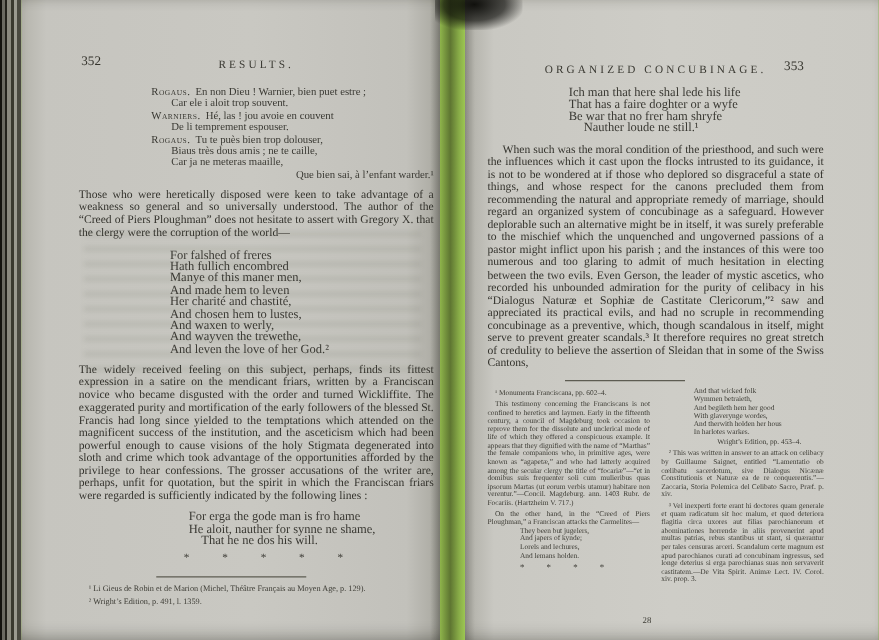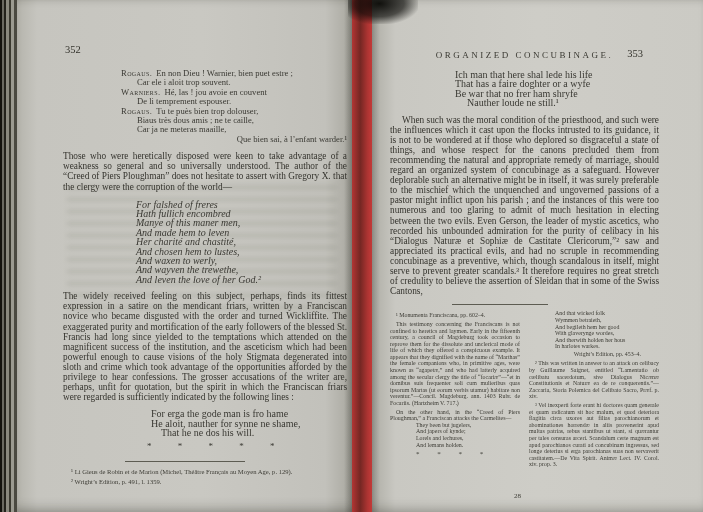--- a/index.html
+++ b/index.html
@@ -1,21 +1,21 @@
 <!DOCTYPE html>
 <html lang="en"><head>
 <meta charset="utf-8">
 <style>
   html,body{margin:0;padding:0;}
   body{
     width:703px;height:512px;overflow:hidden;
     background:#4a4840;
     font-family:"Liberation Serif","DejaVu Serif",serif;
   }
-  .spread{position:relative;width:703px;height:512px;background:#ef4444;}
+  .spread{position:relative;width:703px;height:512px;background:#bef264;}
 
   
   .fore-edge{
     position:absolute;left:0;top:0;width:17px;height:512px;
     background:repeating-linear-gradient(90deg,
       #14130e 0 2px,#6b6a61 2px 4px,#23221b 4px 6px,#8a897e 6px 9px,
       #3a392f 9px 11px,#9b9a90 11px 14px,#4a4940 14px 17px);
   }
 
   .page{position:absolute;top:0;height:512px;color:#33322c;}
@@ -68,21 +68,21 @@
     text-align:justify;color:#34332d;
   }
   .body.first-indent{text-indent:12px;}
 
   .dialogue{margin:9px 0 0 58px;font-size:8.6px;line-height:9.4px;color:#3a3933;}
   .dline.ind1{margin-left:16px;}
   .dline.ind2{margin-left:26px;text-align:right;}
   .speaker{font-variant:small-caps;letter-spacing:.4px;margin-right:4px;}
 
   .verse{font-size:10px;line-height:9.4px;color:#3a3933;}
-  .verse.v1{margin:8px 16px 0 73px;font-style:italic;}
+  .verse.v1{margin:8px 16px 0 73px;}
   .verse.v2{margin:7px 0 0 88px;}
   .verse.v2 .vline:last-child{margin-left:10px;}
   .verse.vtop{margin:2px 0 0 65px;}
   .verse.vtop .vline:last-child{margin-left:12px;}
 
   .asterisks{
     margin:3px 0 0 84px;font-size:9px;letter-spacing:1px;word-spacing:22px;color:#3a3933;
   }
   .asterisks.small{margin:2px 0 0 26px;font-size:7px;word-spacing:14px;}
 
@@ -112,20 +112,21 @@
 <div class="spread">
 
   <div class="fore-edge"></div>
 
   <div class="page left">
     <div class="show-through"></div>
     <div class="content">
 
       <div class="pghead">
         <span class="pgnum">352</span>
+        <span class="runhead">RESULTS.</span>
       </div>
 
       <div class="dialogue">
         <div class="dline"><span class="speaker">Rogaus.</span><span>En non Dieu !  Warnier, bien puet estre ;</span></div>
         <div class="dline ind1">Car ele i aloit trop souvent.</div>
         <div class="dline"><span class="speaker">Warniers.</span><span>Hé, las ! jou avoie en couvent</span></div>
         <div class="dline ind1">De li temprement espouser.</div>
         <div class="dline"><span class="speaker">Rogaus.</span><span>Tu te puès bien trop dolouser,</span></div>
         <div class="dline ind1">Biaus très dous amis ; ne te caille,</div>
         <div class="dline ind1">Car ja ne meteras maaille,</div>

